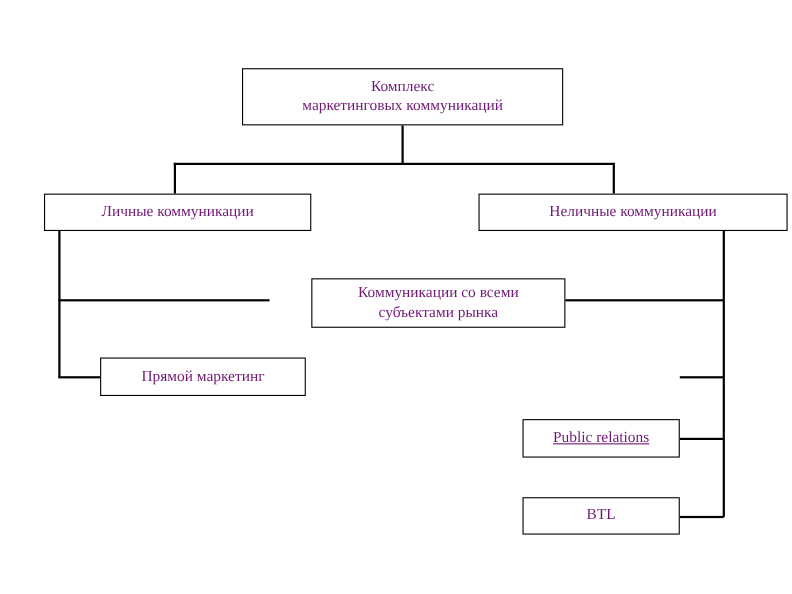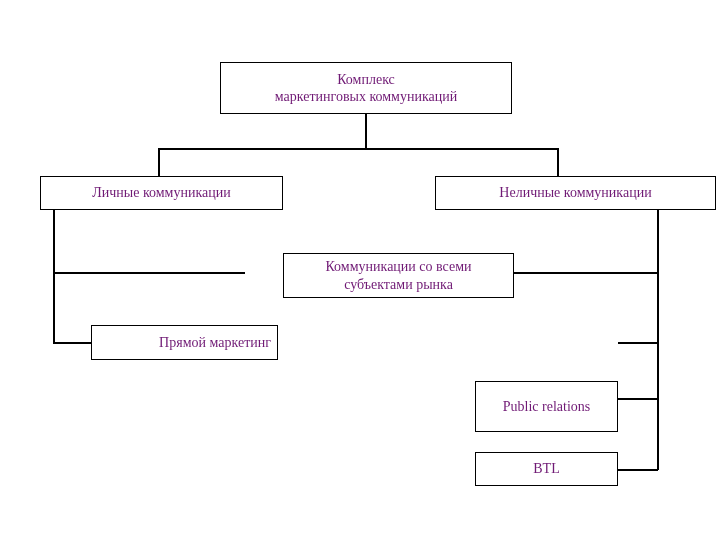--- a/index.html
+++ b/index.html
@@ -85,26 +85,26 @@
 
   <div class="node" style="left:435px; top:176px; width:281px; height:34px;">
     <span class="label">Неличные коммуникации</span>
   </div>
 
   <div class="node" style="left:245px; top:253px; width:231px; height:45px;margin-left:38px;">
     <span class="label">Коммуникации со всеми
 субъектами рынка</span>
   </div>
 
-  <div class="node" style="left:91px; top:325px; width:187px; height:35px;justify-content:flex-end;">
+  <div class="node" style="left:91px; top:325px; width:187px; height:35px;">
     <span class="label">Прямой маркетинг</span>
   </div>
 
 
-  <div class="node" style="left:475px; top:381px; width:143px; height:51px;">
+  <div class="node" style="left:475px; top:381px; width:143px; height:35px;text-decoration:underline;">
     <span class="label">Public relations</span>
   </div>
 
   <div class="node" style="left:475px; top:452px; width:143px; height:34px;">
     <span class="label">BTL</span>
   </div>
 
 </div>
 
 </body></html>

